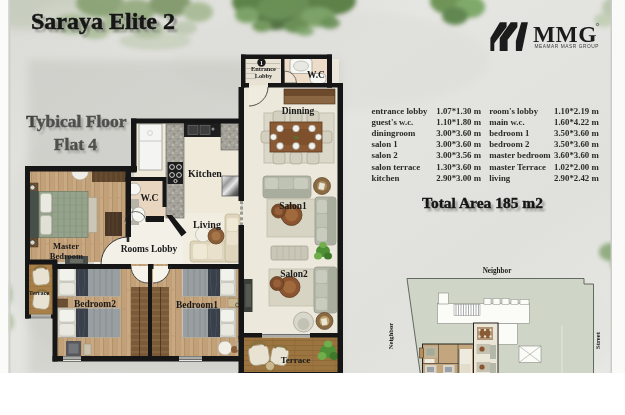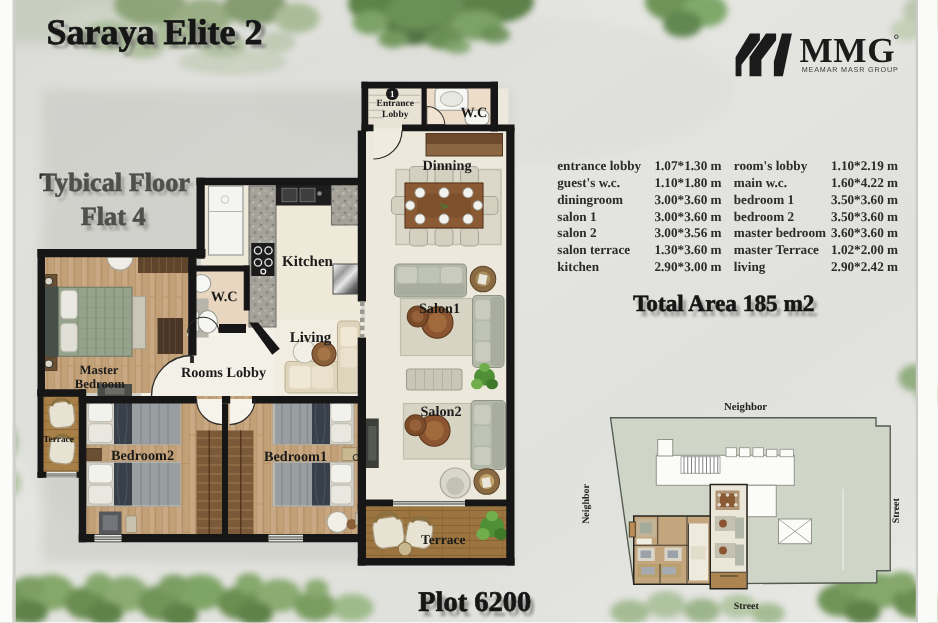--- a/index.html
+++ b/index.html
@@ -1,16 +1,16 @@
 <!DOCTYPE html>
 <html><head>
 <meta charset="utf-8">
 <style>
 html,body{margin:0;padding:0;background:#fff;}
-#page{width:625px;height:415px;position:relative;overflow:hidden;font-family:"Liberation Serif",serif;}
+#page{width:625px;height:373px;position:relative;overflow:hidden;font-family:"Liberation Serif",serif;}
 svg{display:block;}
 </style>
 </head>
 <body>
 <div id="page">
 <svg width="625" height="415" viewBox="0 0 625 415" xmlns="http://www.w3.org/2000/svg">
 <defs>
 <linearGradient id="paper" x1="0" y1="0" x2="1" y2="1">
  <stop offset="0" stop-color="#dadad6"></stop>
  <stop offset="0.35" stop-color="#e5e5e1"></stop>

